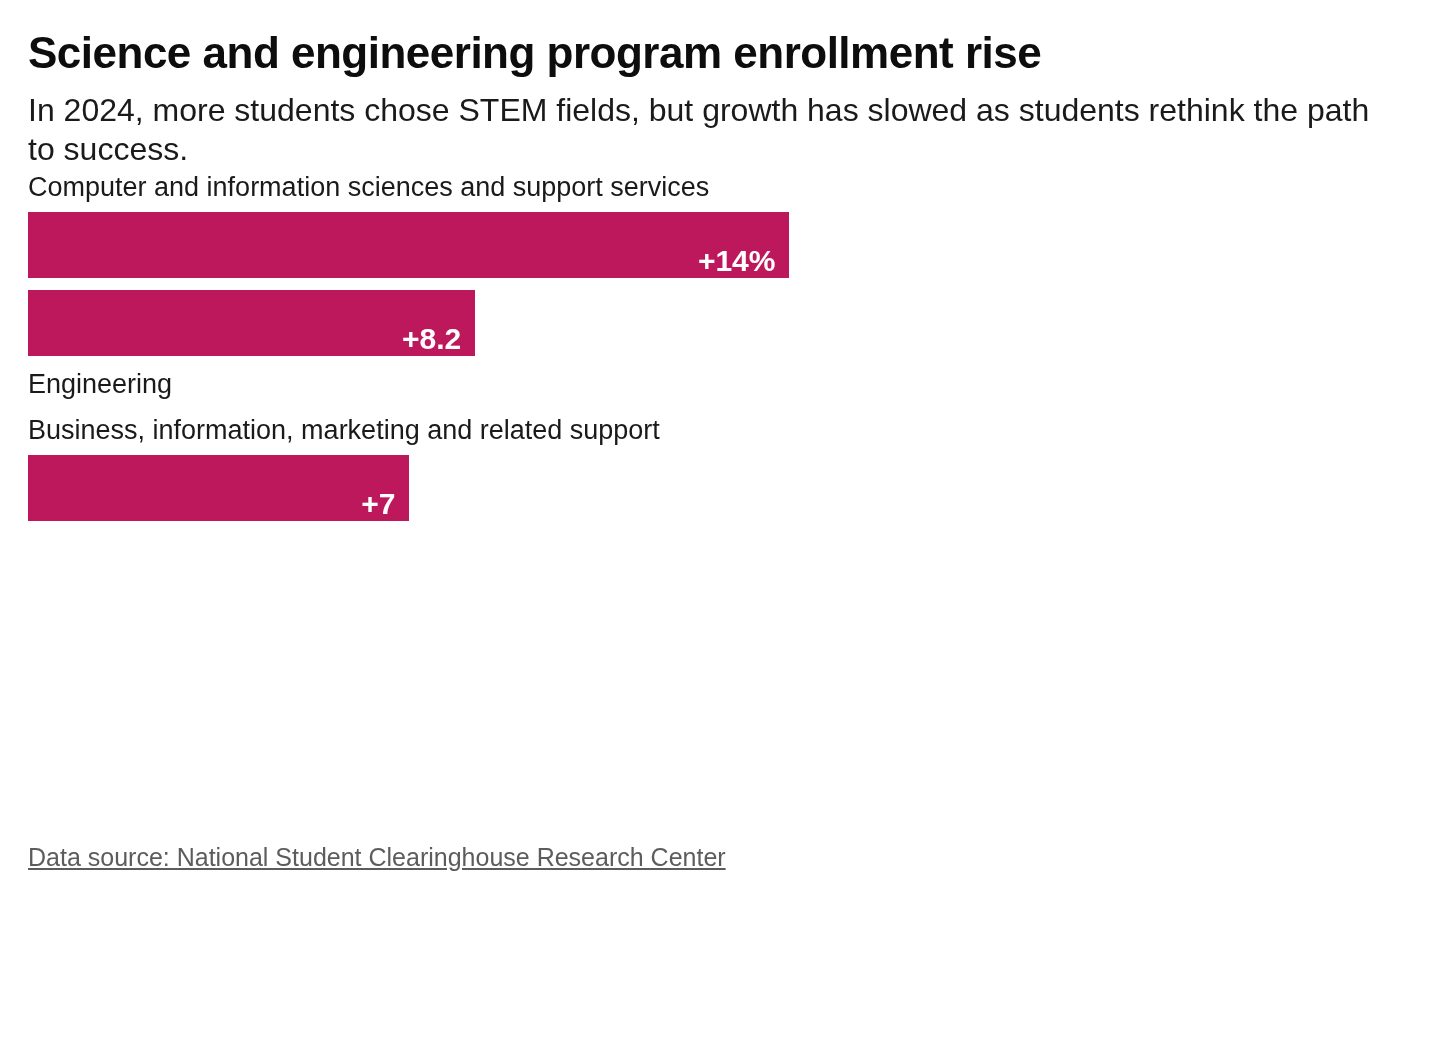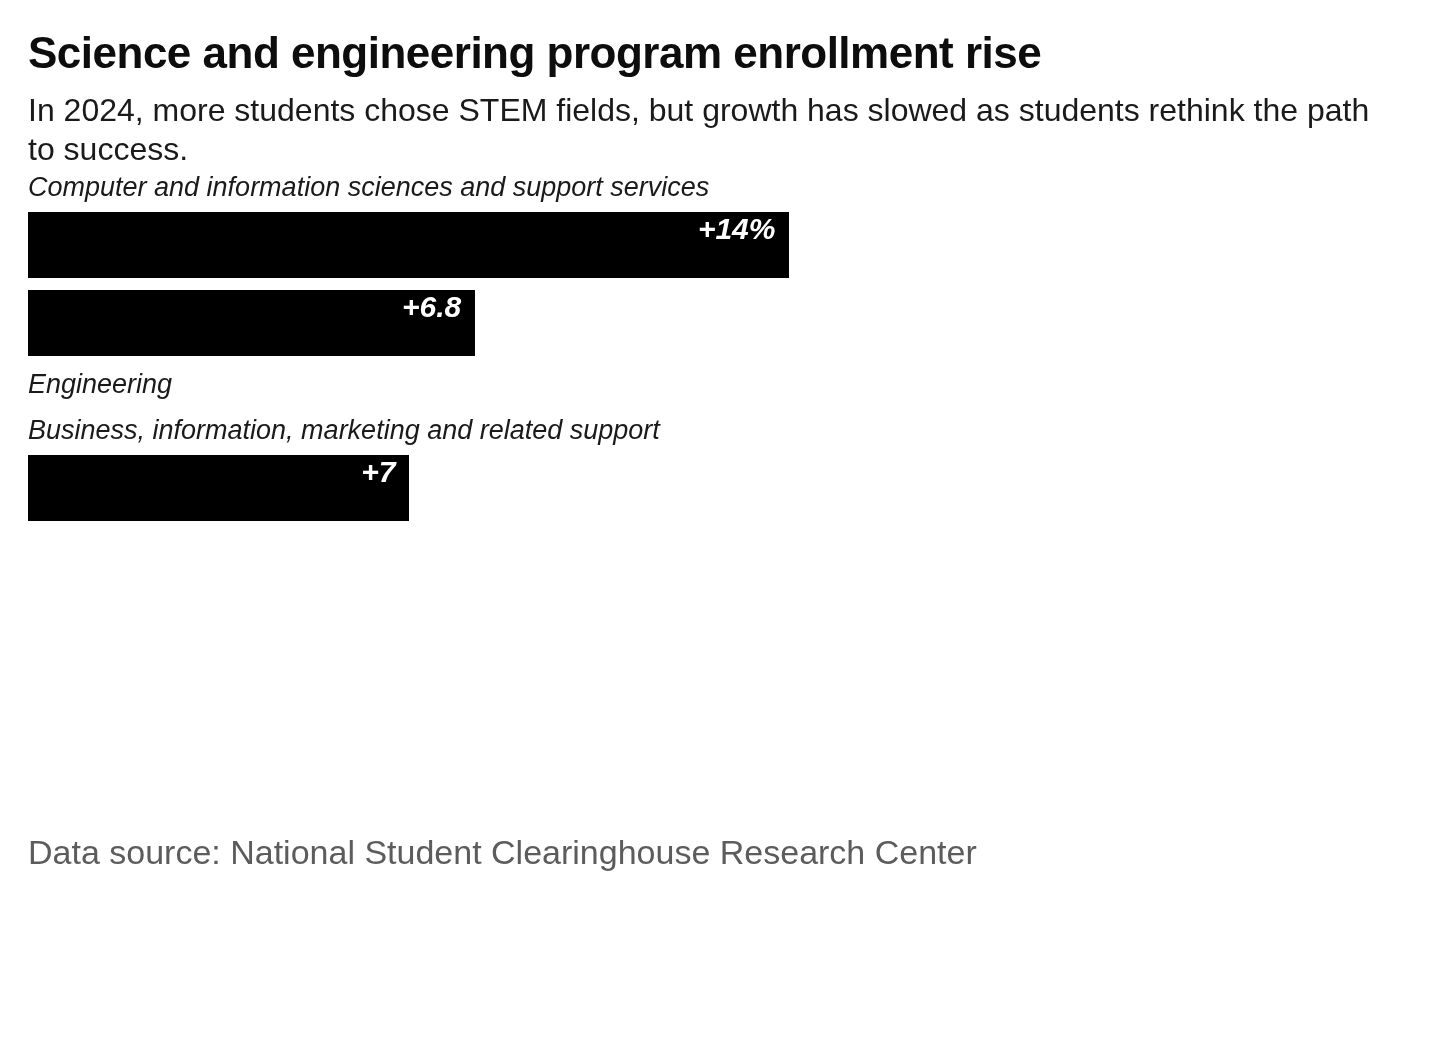--- a/index.html
+++ b/index.html
@@ -32,57 +32,57 @@
   .subtitle {
     font-size: 32px;
     font-weight: 400;
     line-height: 1.22;
     margin: 0 0 2px 0;
     color: #1a1a1a;
     max-width: 1370px;
   }
   .chart {
     margin-top: 0;
-    font-style: italic;
   }
   .bar-group {
     margin-bottom: 12px;
   }
   .bar-label {
     font-size: 27px;
     line-height: 1.25;
     color: #1a1a1a;
     margin-bottom: 7px;
   }
   .bar-track {
     width: 100%;
     height: 66px;
     position: relative;
   }
   .bar-fill {
     height: 66px;
-    background: #000000;
+    background: #be185d;
     display: flex;
-    align-items: flex-start;
+    align-items: flex-end;
     justify-content: flex-end;
     box-sizing: border-box;
     padding-right: 14px;
   }
   .bar-value {
     color: #ffffff;
     font-size: 30px;
     font-weight: 700;
     white-space: nowrap;
   }
   .footnote {
     position: absolute;
     left: 28px;
     bottom: 28px;
-    font-size: 34px;
+    font-size: 25px;
     color: #5c5c5c;
+    text-decoration: underline;
   }
 </style>
 </head>
 <body>
 
 <div class="page">
 
   <h1 class="title">Science and engineering program enrollment rise</h1>
 
   <p class="subtitle">In 2024, more students chose STEM fields, but growth has slowed as students rethink the path to success.</p>
@@ -94,21 +94,21 @@
       <div class="bar-track">
         <div class="bar-fill" style="width:55.5%">
           <span class="bar-value">+14%</span>
         </div>
       </div>
     </div>
 
     <div class="bar-group">
       <div class="bar-track">
         <div class="bar-fill" style="width:32.6%">
-          <span class="bar-value">+6.8</span>
+          <span class="bar-value">+8.2</span>
         </div>
       </div>
     </div>
 
     <div class="bar-group">
       <div class="bar-label">Engineering</div>
     </div>
 
     <div class="bar-group">
       <div class="bar-label">Business, information, marketing and related support</div>

